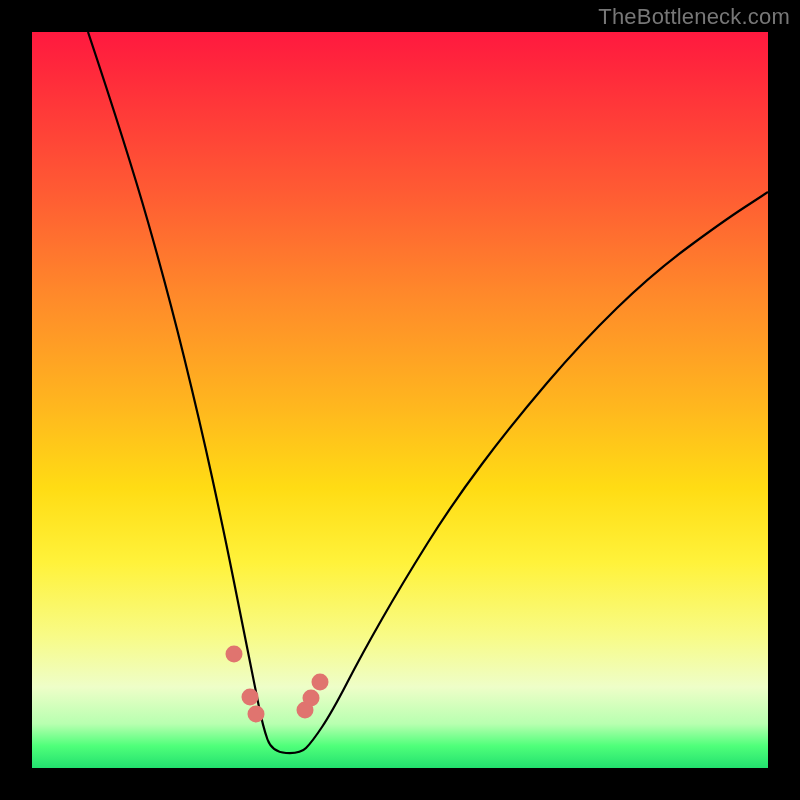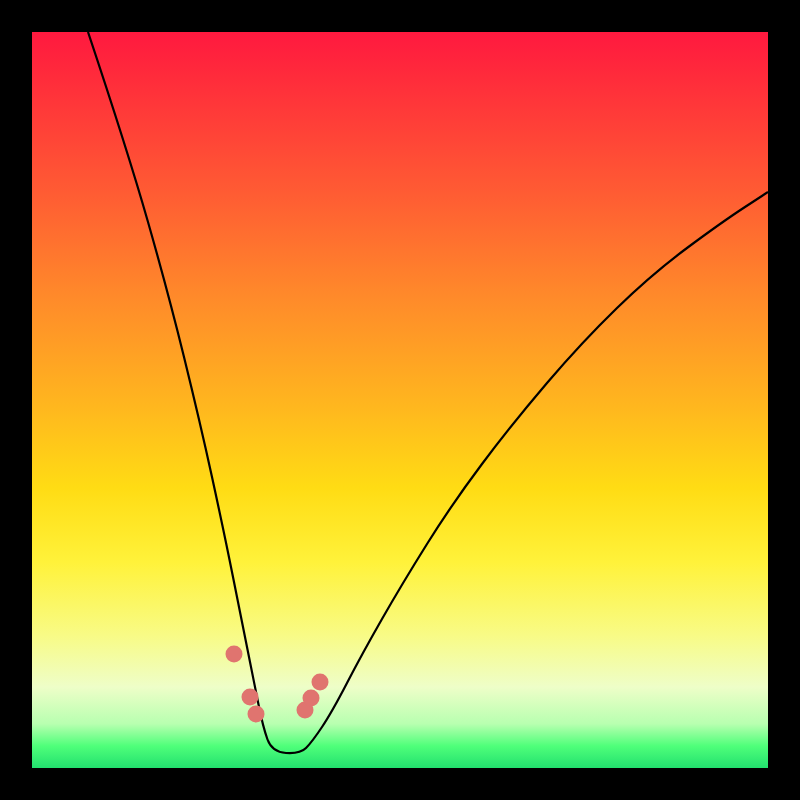--- a/index.html
+++ b/index.html
@@ -70,20 +70,21 @@
   }
   .marker-dot {
     fill: #e0746f;
   }
 </style>
 </head>
 <body>
 
 <div class="container">
 
+  <div class="watermark">TheBottleneck.com</div>
 
   <div class="plot-area"></div>
 
   <svg class="curve" viewBox="0 0 736 736" preserveAspectRatio="none">
     <path class="curve-path" d="M 56 0 Q 96 120 116 190 Q 136 260 152 325 Q 168 390 180 445 Q 192 500 201 545 Q 210 590 216 620 Q 222 650 226.5 672.5 Q 231 695 235.5 707.5 Q 240 720 254 721 Q 268 722 274 716 Q 280 710 290 695 Q 300 680 315 651 Q 330 622 350 587 Q 370 552 395 512 Q 420 472 450 432 Q 480 392 515 351 Q 550 310 585 276 Q 620 242 655 216 Q 690 190 713 175 T 736 160" stroke="#000000"></path>
     <g>
       <line class="marker" x1="232" y1="718" x2="264" y2="718" stroke="#e0746f" stroke-width="12" stroke-linecap="round"></line>
     <circle cx="202" cy="622" r="8.5" class="marker-dot" fill="#e0746f"></circle>
         <circle cx="218" cy="665" r="8.5" class="marker-dot" fill="#e0746f"></circle>
         <circle cx="224" cy="682" r="8.5" class="marker-dot" fill="#e0746f"></circle>

